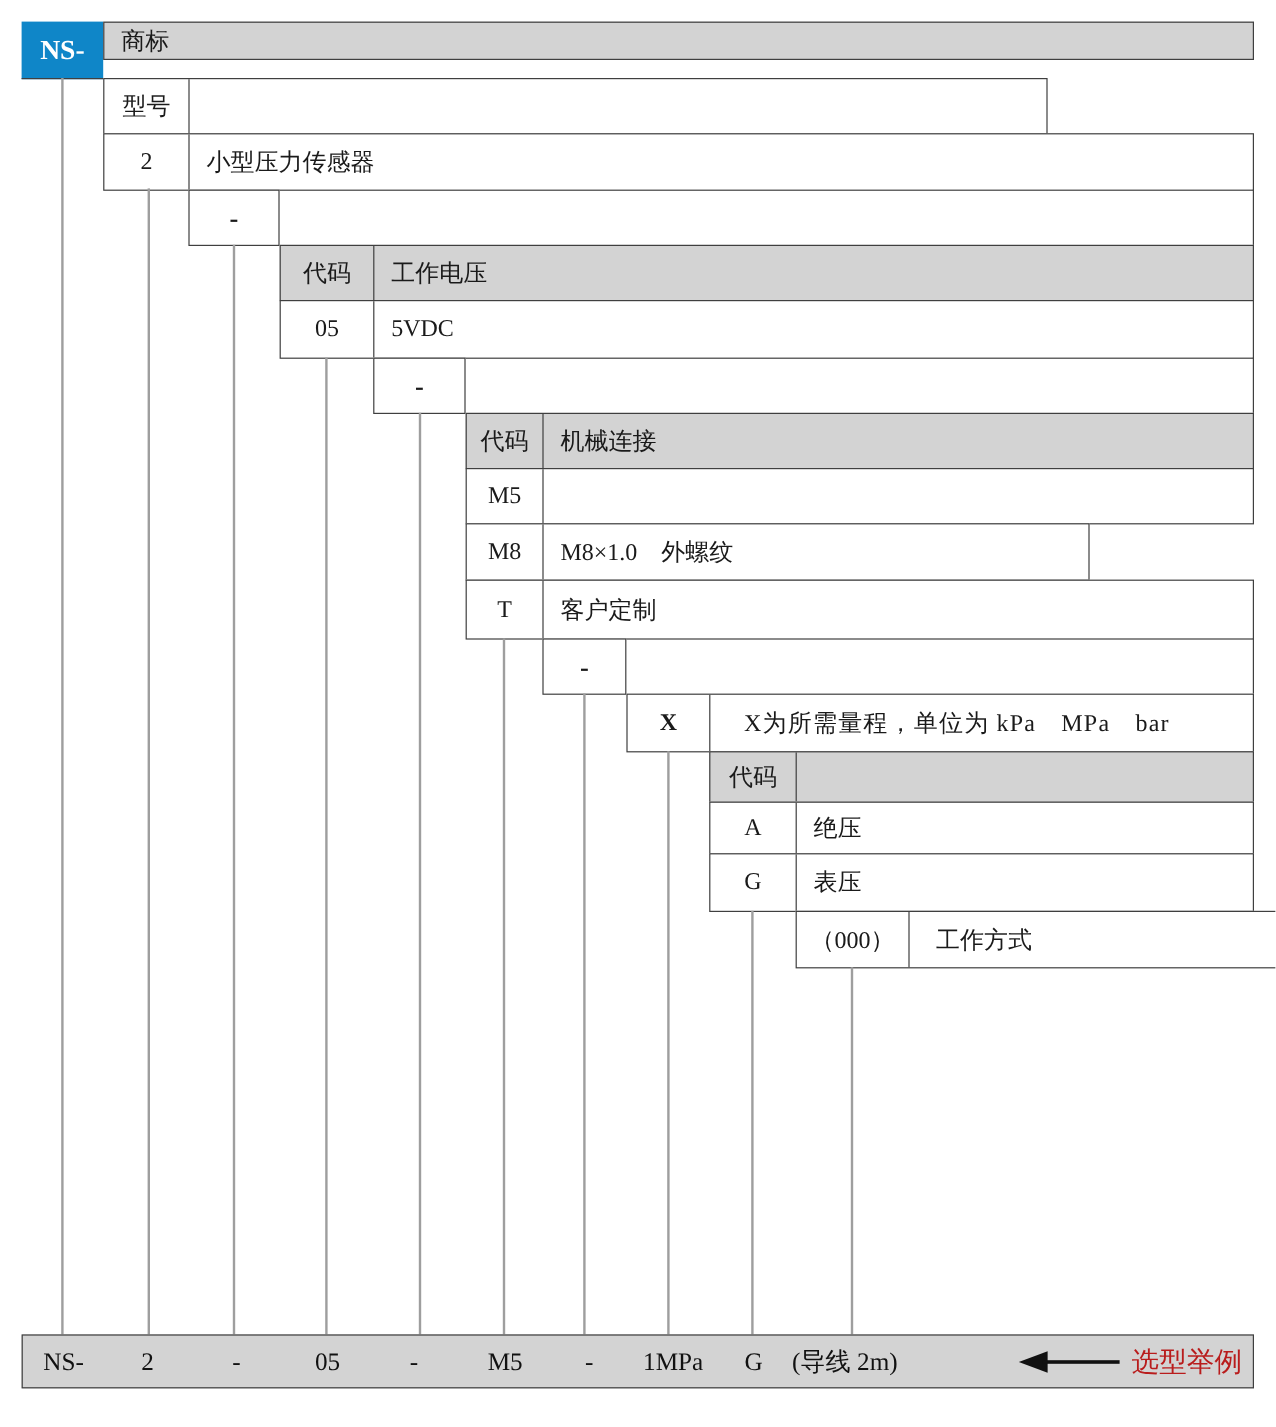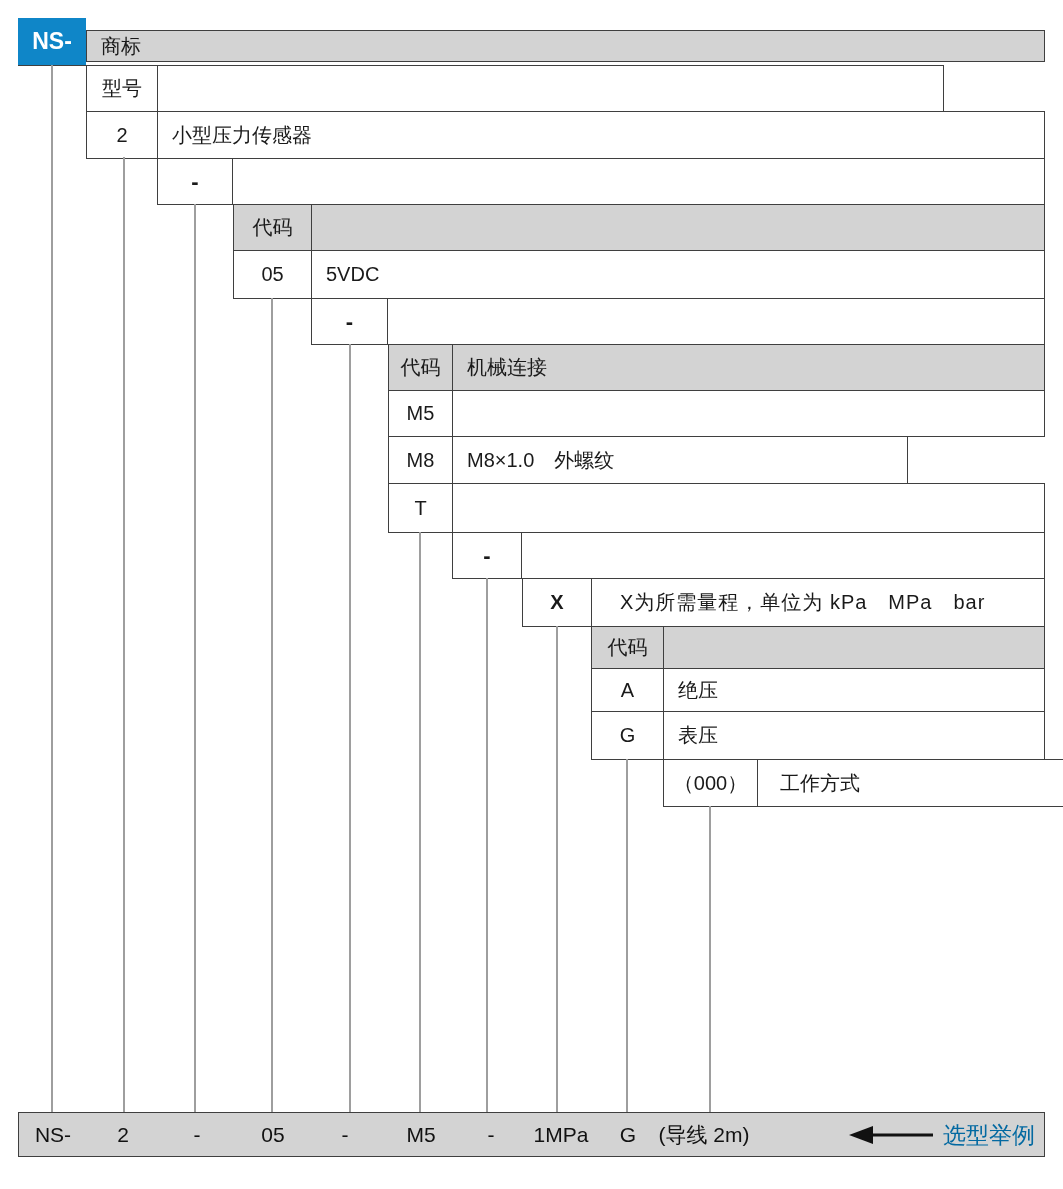--- a/index.html
+++ b/index.html
@@ -5,21 +5,21 @@
   :root{
     --c-accent-blue:#0f86c8;
     --c-header-gray:#d3d3d3;
     --c-border:#3f3f3f;
     --c-connector:#9e9e9e;
     --c-text:#1a1a1a;
   }
   html,body{margin:0;padding:0;background:#ffffff;}
   .canvas{
     position:relative;width:1063px;height:1189px;background:#ffffff;
-    font-family:Liberation Sans, sans-serif;
+    font-family:Liberation Serif, serif;
     color:var(--c-text);overflow:hidden;
   }
   .prefix-box{
     position:absolute;left:18px;top:18px;width:68px;height:48px;
     background:var(--c-accent-blue);color:#ffffff;font-weight:bold;font-size:23px;
     display:flex;align-items:center;justify-content:center;
     border-bottom:1.5px solid var(--c-border);box-sizing:border-box;
   }
   .trow{
     position:absolute;display:flex;box-sizing:border-box;
@@ -55,46 +55,47 @@
     position:absolute;left:850px;top:50%;transform:translateY(-50%);
     width:64px;height:3px;background:#111111;
   }
   .arrow-head{
     position:absolute;left:830px;top:50%;transform:translateY(-50%);
     width:0;height:0;border-top:9px solid transparent;border-bottom:9px solid transparent;
     border-right:24px solid #111111;
   }
   .example-label{
     position:absolute;left:924px;top:50%;transform:translateY(-50%);
-    font-size:23px;white-space:nowrap;color:#0369a1;
+    font-size:23px;white-space:nowrap;color:#b91c1c;
   }
 </style>
 </head>
 <body>
 
 <div class="canvas">
 
   <div class="prefix-box">NS-</div>
-  <div class="trow gray" style="left:86px;top:30px;width:959px;height:32px;">
+  <div class="trow gray" style="left:86px;top:18px;width:959px;height:32px;">
     <div class="cdesc">商标</div>
   </div>
 
-  <div class="trow" style="left:86px;top:65px;width:858px;height:47px;text-align:center;">
+  <div class="trow" style="left:86px;top:65px;width:787px;height:47px;text-align:center;">
     <div class="ccode" style="width:71px;">型号</div>
   </div>
   <div class="trow" style="left:86px;top:111px;width:959px;height:48px;">
     <div class="ccode" style="width:71px;">2</div>
     <div class="cdesc">小型压力传感器</div>
   </div>
 
   <div class="dash" style="left:157px;top:158px;width:76px;height:47px;">-</div>
   <div class="redge" style="top:158px;height:47px;"></div>
 
   <div class="trow gray" style="left:233px;top:204px;width:812px;height:47px;">
     <div class="ccode" style="width:78px;">代码</div>
+    <div class="cdesc">工作电压</div>
   </div>
   <div class="trow" style="left:233px;top:250px;width:812px;height:49px;">
     <div class="ccode" style="width:78px;">05</div>
     <div class="cdesc">5VDC</div>
   </div>
 
   <div class="dash" style="left:311px;top:298px;width:77px;height:47px;">-</div>
   <div class="redge" style="top:298px;height:47px;"></div>
 
   <div class="trow gray" style="left:388px;top:344px;width:657px;height:47px;">
@@ -103,20 +104,21 @@
   </div>
   <div class="trow" style="left:388px;top:390px;width:657px;height:47px;">
     <div class="ccode" style="width:64px;">M5</div>
   </div>
   <div class="trow" style="left:388px;top:436px;width:520px;height:48px;">
     <div class="ccode" style="width:64px;">M8</div>
     <div class="cdesc">M8×1.0　外螺纹</div>
   </div>
   <div class="trow" style="left:388px;top:483px;width:657px;height:50px;">
     <div class="ccode" style="width:64px;">T</div>
+    <div class="cdesc">客户定制</div>
   </div>
 
   <div class="dash" style="left:452px;top:532px;width:70px;height:47px;">-</div>
   <div class="redge" style="top:532px;height:47px;"></div>
 
   <div class="trow" style="left:522px;top:578px;width:523px;height:49px;">
     <div class="ccode bold" style="width:69px;">X</div>
     <div class="cdesc wide-pad">X为所需量程，单位为 kPa　MPa　bar</div>
   </div>
 

